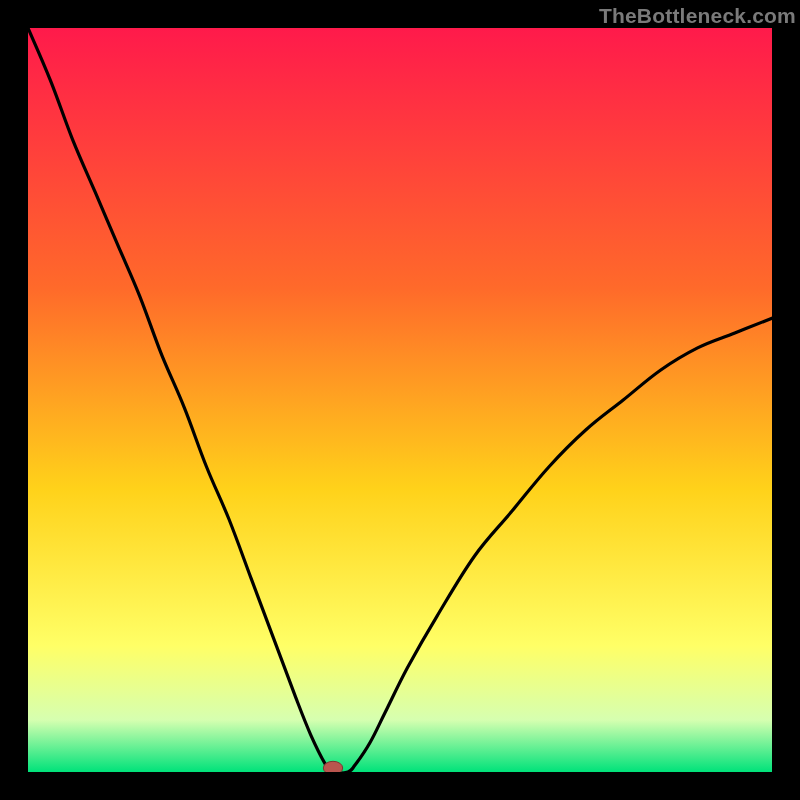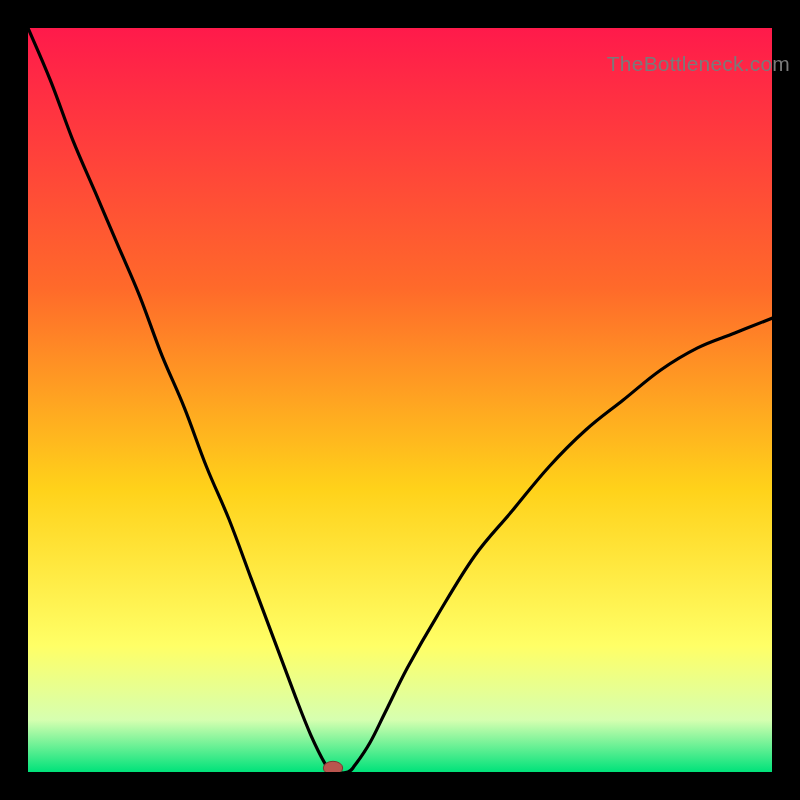--- a/index.html
+++ b/index.html
@@ -22,27 +22,26 @@
   .plot {
     position: absolute;
     left: 0;
     top: 0;
     width: 744px;
     height: 744px;
   }
   .watermark {
     position: absolute;
     top: 4px;
-    right: 10px;
+    right: 4px;
     color: #7a7a7a;
     font-size: 21px;
-    font-weight: 400;
+    font-weight: 700;
     letter-spacing: 0.2px;
     font-family: Arial, Helvetica, sans-serif;
-    margin-top: 48px;
   }
   svg { display: block; }
 </style>
 </head>
 <body>
 
 <div class="frame">
   <svg class="plot" id="plot" viewBox="0 0 744 744" preserveAspectRatio="none">
     <defs>
       <linearGradient id="bg-grad" x1="0" y1="0" x2="0" y2="1">

